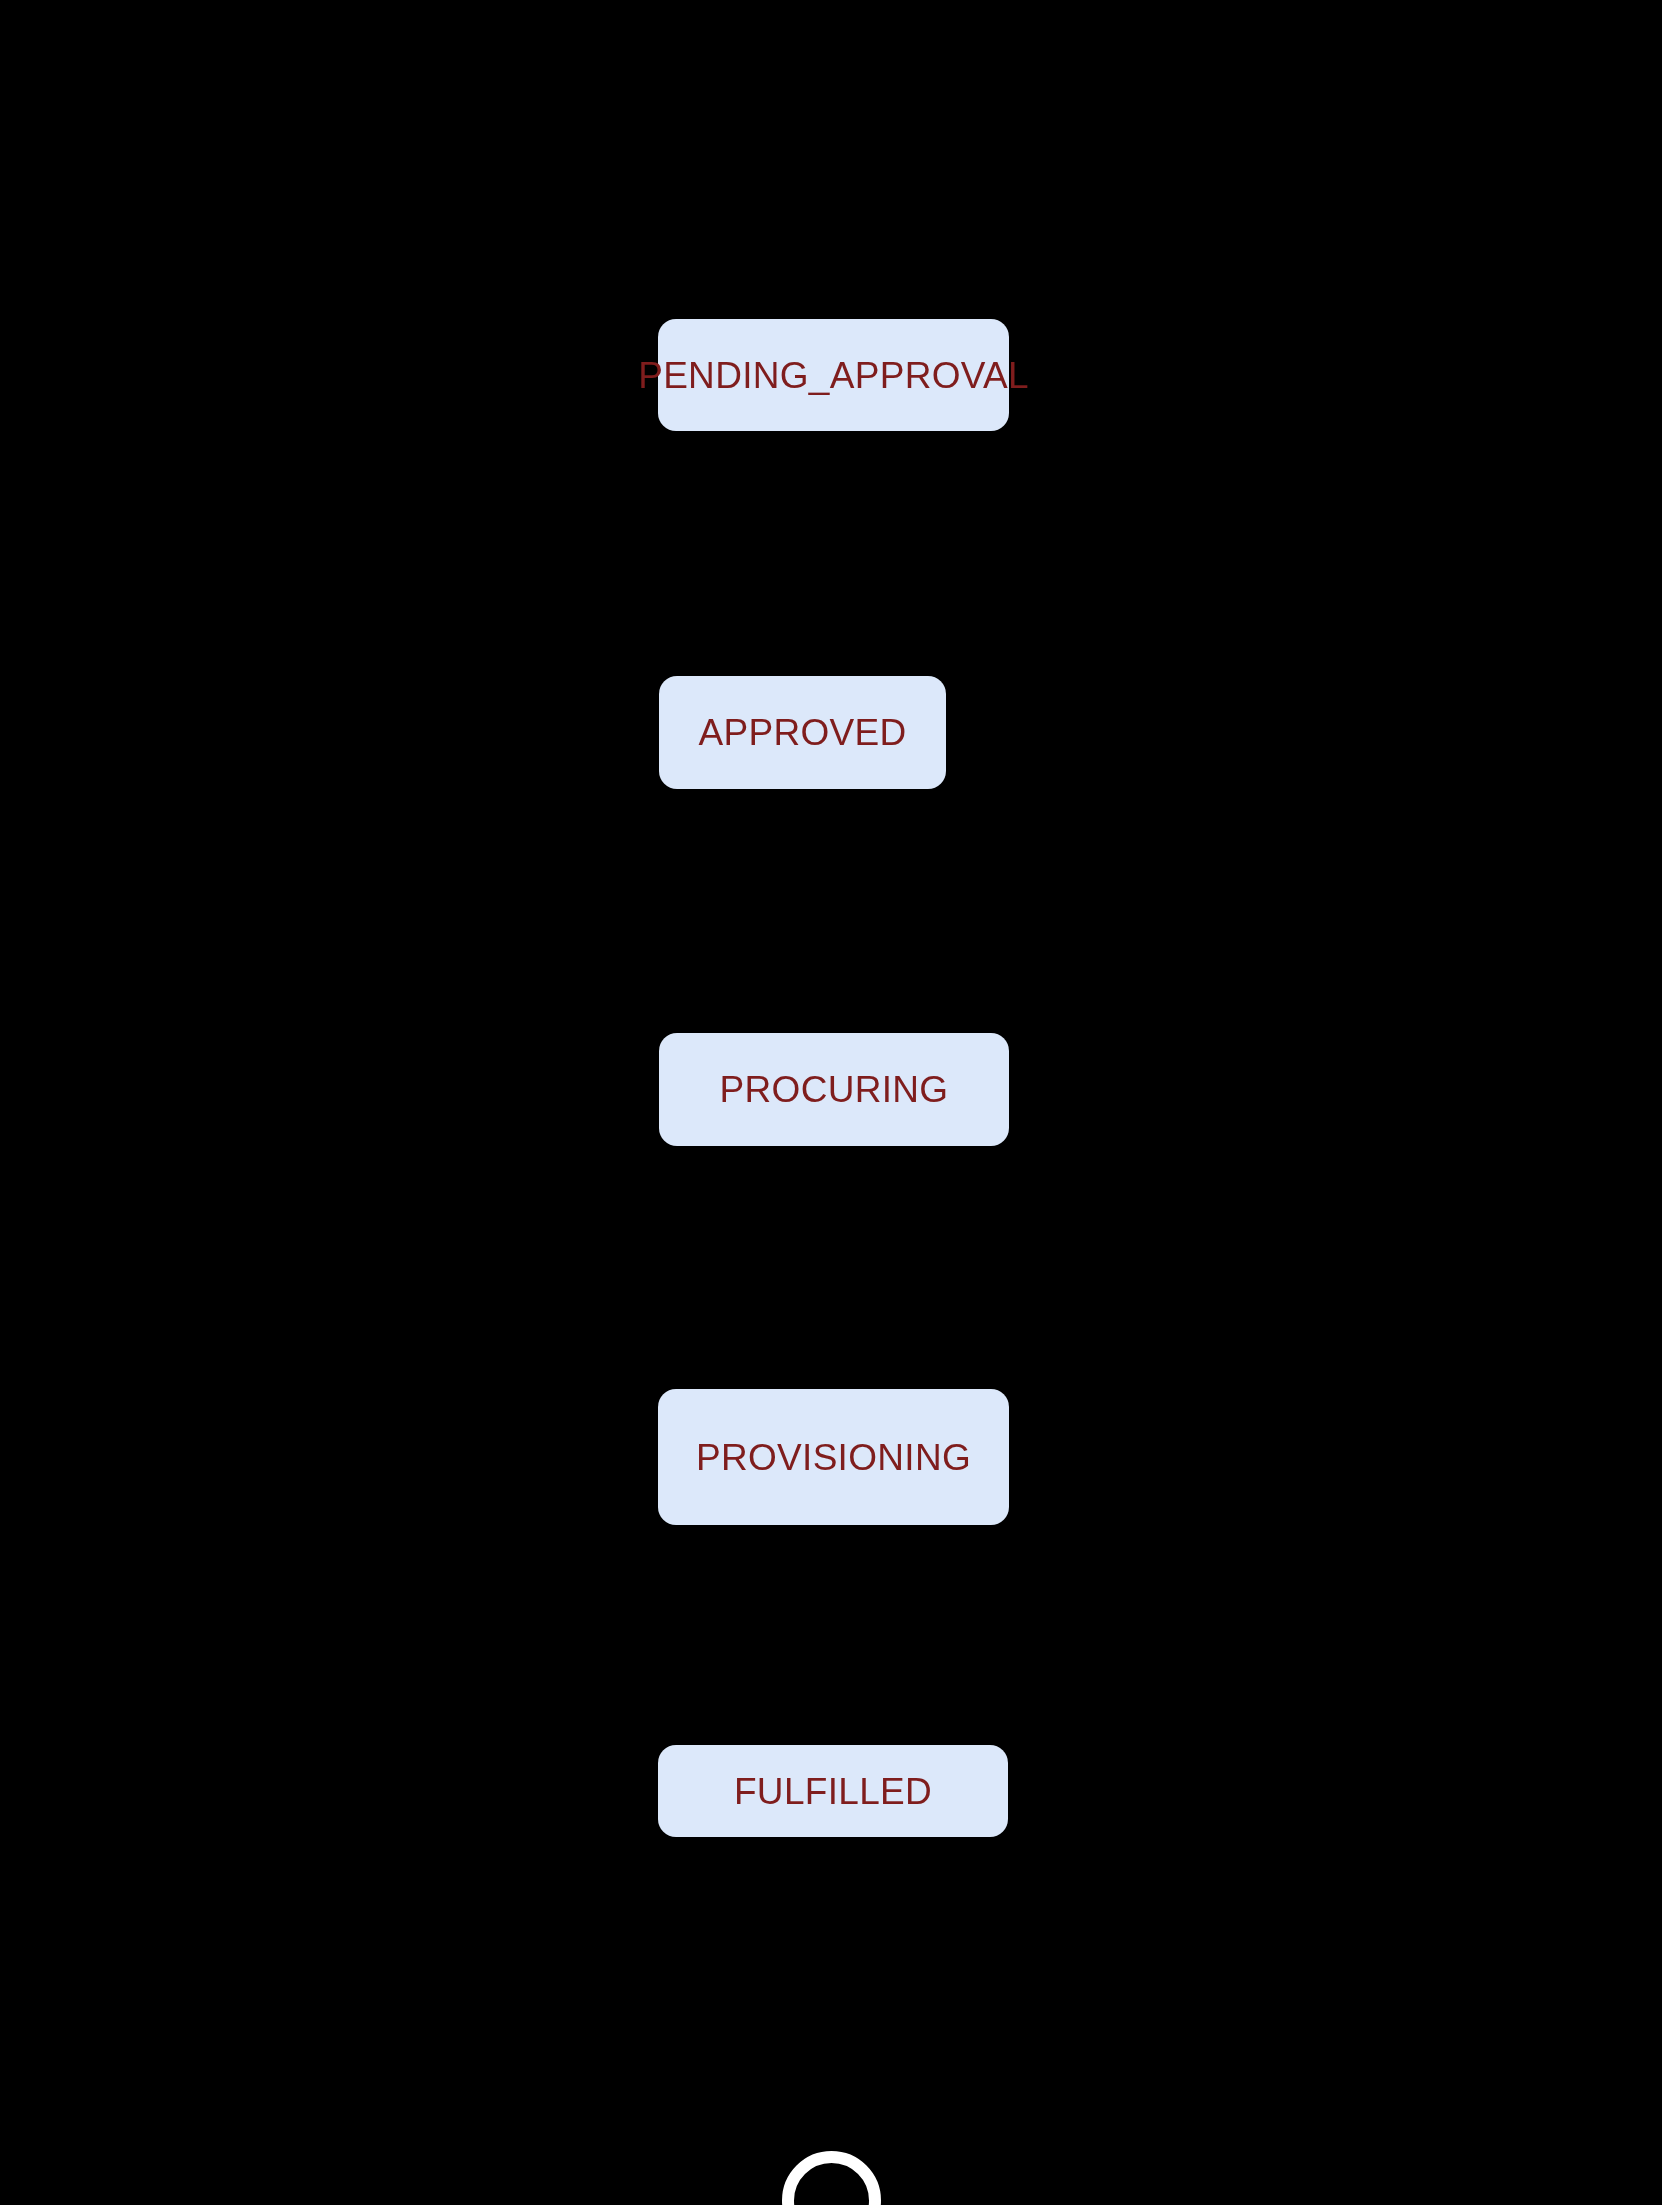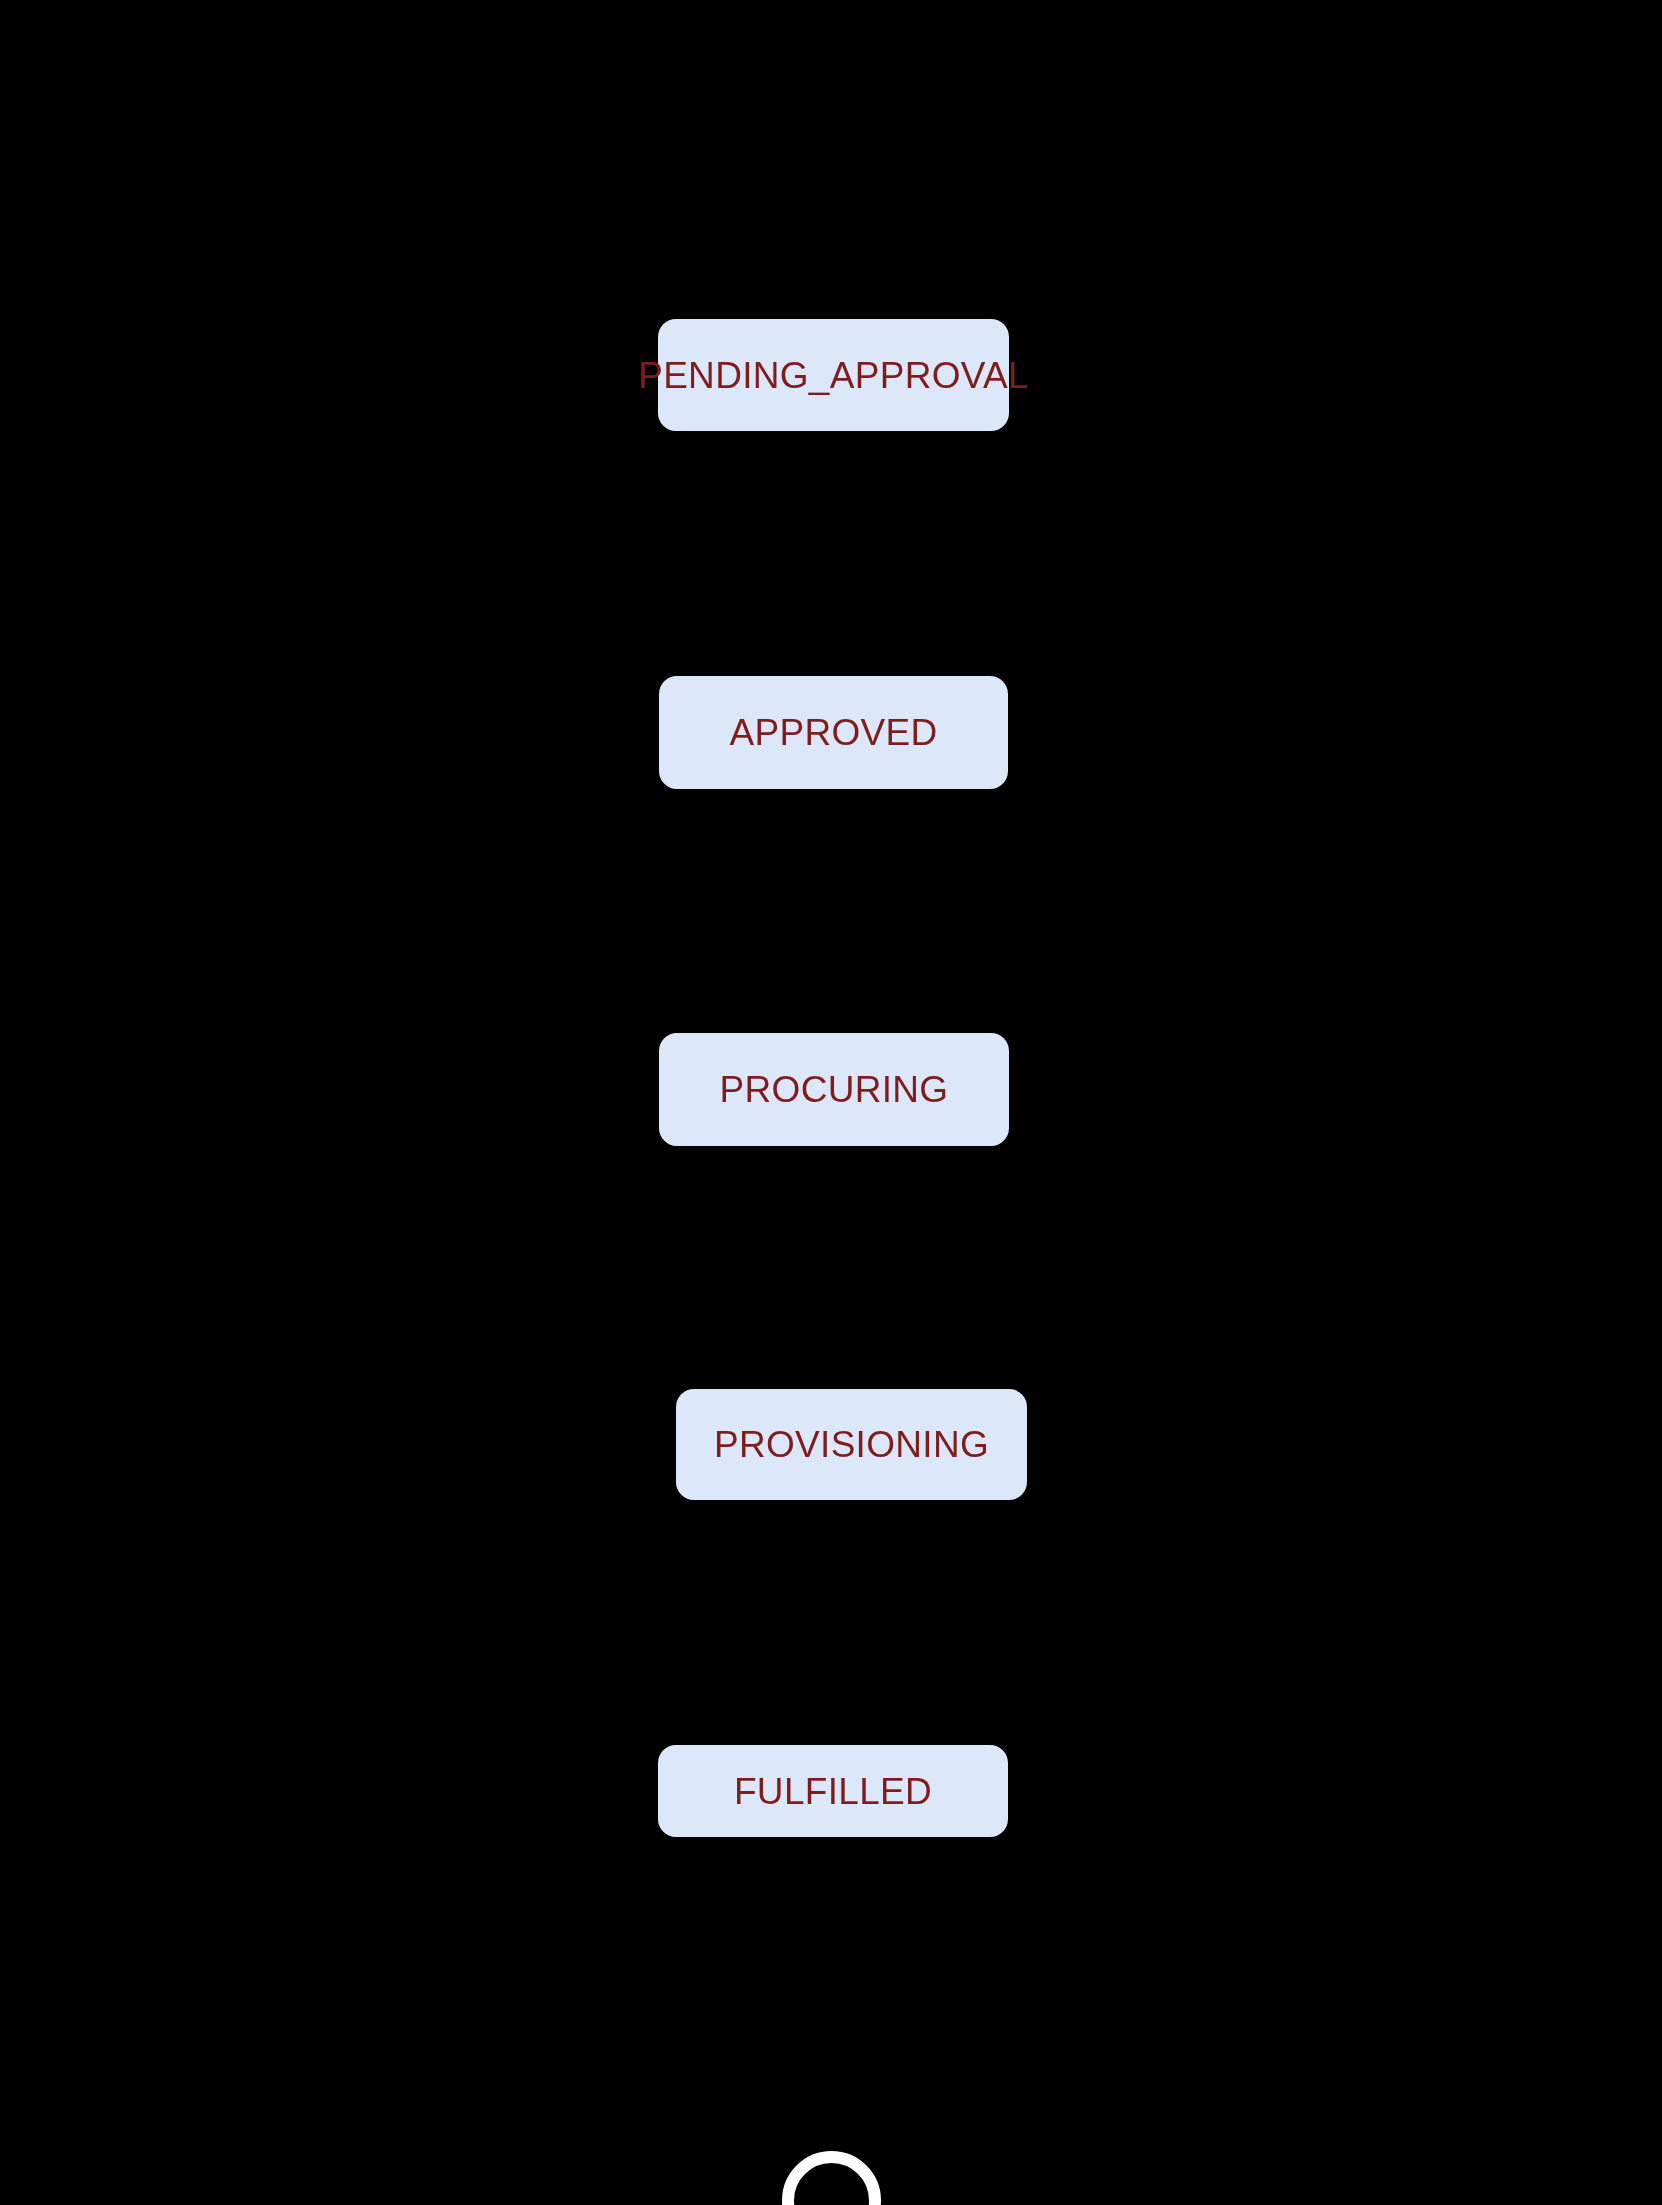--- a/index.html
+++ b/index.html
@@ -66,29 +66,29 @@
   <div class="edge" style="left:829px; top:430px; height:245px;"></div>
   <div class="edge" style="left:829px; top:788px; height:245px;"></div>
   <div class="edge" style="left:829px; top:1146px; height:243px;"></div>
   <div class="edge" style="left:829px; top:1502px; height:243px;"></div>
   <div class="edge" style="left:829px; top:1859px; height:292px;"></div>
 
   <div class="node" style="left:658px; top:319px; width:351px; height:112px;">
     <span class="node-label">PENDING_APPROVAL</span>
   </div>
 
-  <div class="node" style="left:659px; top:676px; width:349px; height:113px;">
+  <div class="node" style="left:659px; top:676px; width:287px; height:113px;">
     <span class="node-label">APPROVED</span>
   </div>
 
   <div class="node" style="left:659px; top:1033px; width:350px; height:113px;">
     <span class="node-label">PROCURING</span>
   </div>
 
-  <div class="node" style="left:676px; top:1389px; width:351px; height:111px;align-items:center;">
+  <div class="node" style="left:658px; top:1389px; width:351px; height:136px;align-items:center;">
     <span class="node-label">PROVISIONING</span>
   </div>
 
   <div class="node" style="left:658px; top:1745px; width:350px; height:92px;">
     <span class="node-label">FULFILLED</span>
   </div>
 
   <div class="end-node" style="left:782px; top:2151px; width:99px; height:99px;"></div>
 
 </div>

